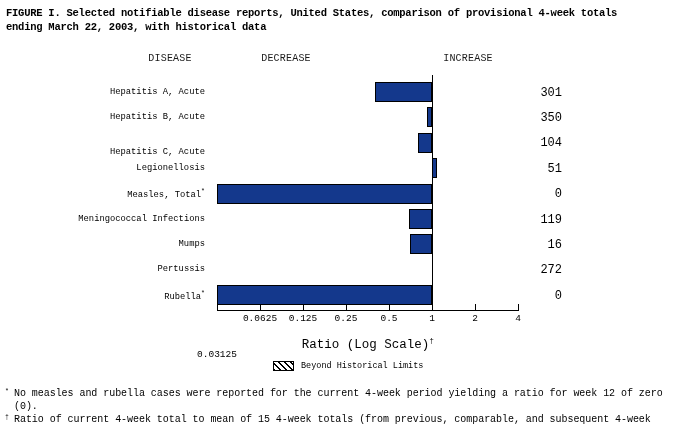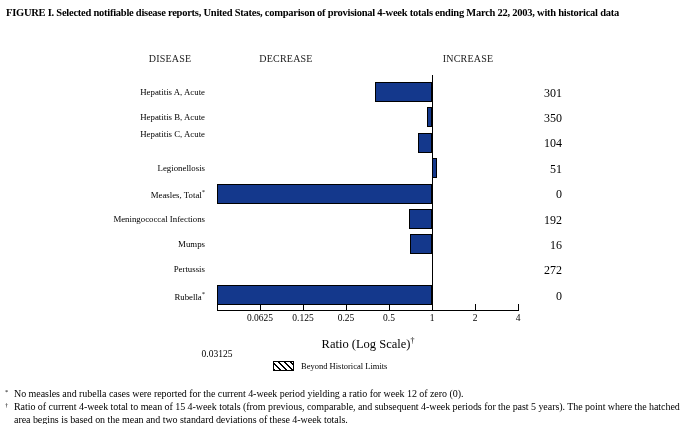--- a/index.html
+++ b/index.html
@@ -1,20 +1,20 @@
 <!DOCTYPE html>
 <html><head>
 <meta charset="utf-8">
 <style>
   html,body{margin:0;padding:0;background:#fff;}
   .figure{
     position:relative;
     width:692px;height:424px;
     background:#fff;
-    font-family:Liberation Serif, serif;
+    font-family:Liberation Mono, monospace;
     color:#000;
     overflow:hidden;
   }
   .title{
     position:absolute;left:6px;top:6px;width:652px;
     font-size:10.5px;font-weight:bold;line-height:1.35;letter-spacing:-0.25px;
   }
   .col-header{
     position:absolute;top:53px;
     font-size:10px;color:#1a1a1a;text-align:center;letter-spacing:0.2px;
@@ -75,32 +75,32 @@
   <div id="plot">
     <div class="axis-x"></div>
     <div class="axis-one"></div>
 
   <div class="row-label" style="top: 86.5px;">Hepatitis A, Acute</div>
       <div class="bar" style="top: 82px; background: rgb(20, 56, 140); left: 375.157px; width: 56.8429px;"></div>
       <div class="cases-value" style="top: 85.5px;">301</div>
       <div class="row-label" style="top: 111.9px;">Hepatitis B, Acute</div>
       <div class="bar" style="top: 107.4px; background: rgb(20, 56, 140); left: 427.498px; width: 4.50199px;"></div>
       <div class="cases-value" style="top: 110.9px;">350</div>
-      <div class="row-label" style="top: 129px;">Hepatitis C, Acute</div>
+      <div class="row-label" style="top: 147px;">Hepatitis C, Acute</div>
       <div class="bar" style="top: 132.8px; background: rgb(20, 56, 140); left: 418.157px; width: 13.8429px;"></div>
       <div class="cases-value" style="top: 136.3px;">104</div>
       <div class="row-label" style="top: 162.7px;">Legionellosis</div>
       <div class="bar" style="top: 158.2px; background: rgb(20, 56, 140); left: 432px; width: 4.77435px;"></div>
       <div class="cases-value" style="top: 161.7px;">51</div>
       <div class="row-label" style="top: 188.1px;">Measles, Total<sup>*</sup></div>
       <div class="bar" style="top: 183.6px; background: rgb(20, 56, 140); left: 217px; width: 215px;"></div>
       <div class="cases-value" style="top: 187.1px;">0</div>
       <div class="row-label" style="top: 213.5px;">Meningococcal Infections</div>
       <div class="bar" style="top: 209px; background: rgb(20, 56, 140); left: 408.981px; width: 23.0193px;"></div>
-      <div class="cases-value" style="top: 212.5px;">192</div>
+      <div class="cases-value" style="top: 212.5px;">119</div>
       <div class="row-label" style="top: 238.9px;">Mumps</div>
       <div class="bar" style="top: 234.4px; background: rgb(20, 56, 140); left: 409.873px; width: 22.1266px;"></div>
       <div class="cases-value" style="top: 237.9px;">16</div>
       <div class="row-label" style="top: 264.3px;">Pertussis</div>
       <div class="cases-value" style="top: 263.3px;">272</div>
       <div class="row-label" style="top: 289.7px;">Rubella<sup>*</sup></div>
       <div class="bar" style="top: 285.2px; background: rgb(20, 56, 140); left: 217px; width: 215px;"></div>
       <div class="cases-value" style="top: 288.7px;">0</div>
       <div class="tick" style="left: 217px;"></div>
       <div class="tick-label" style="left: 217px; margin-top: 36px;">0.03125</div>

